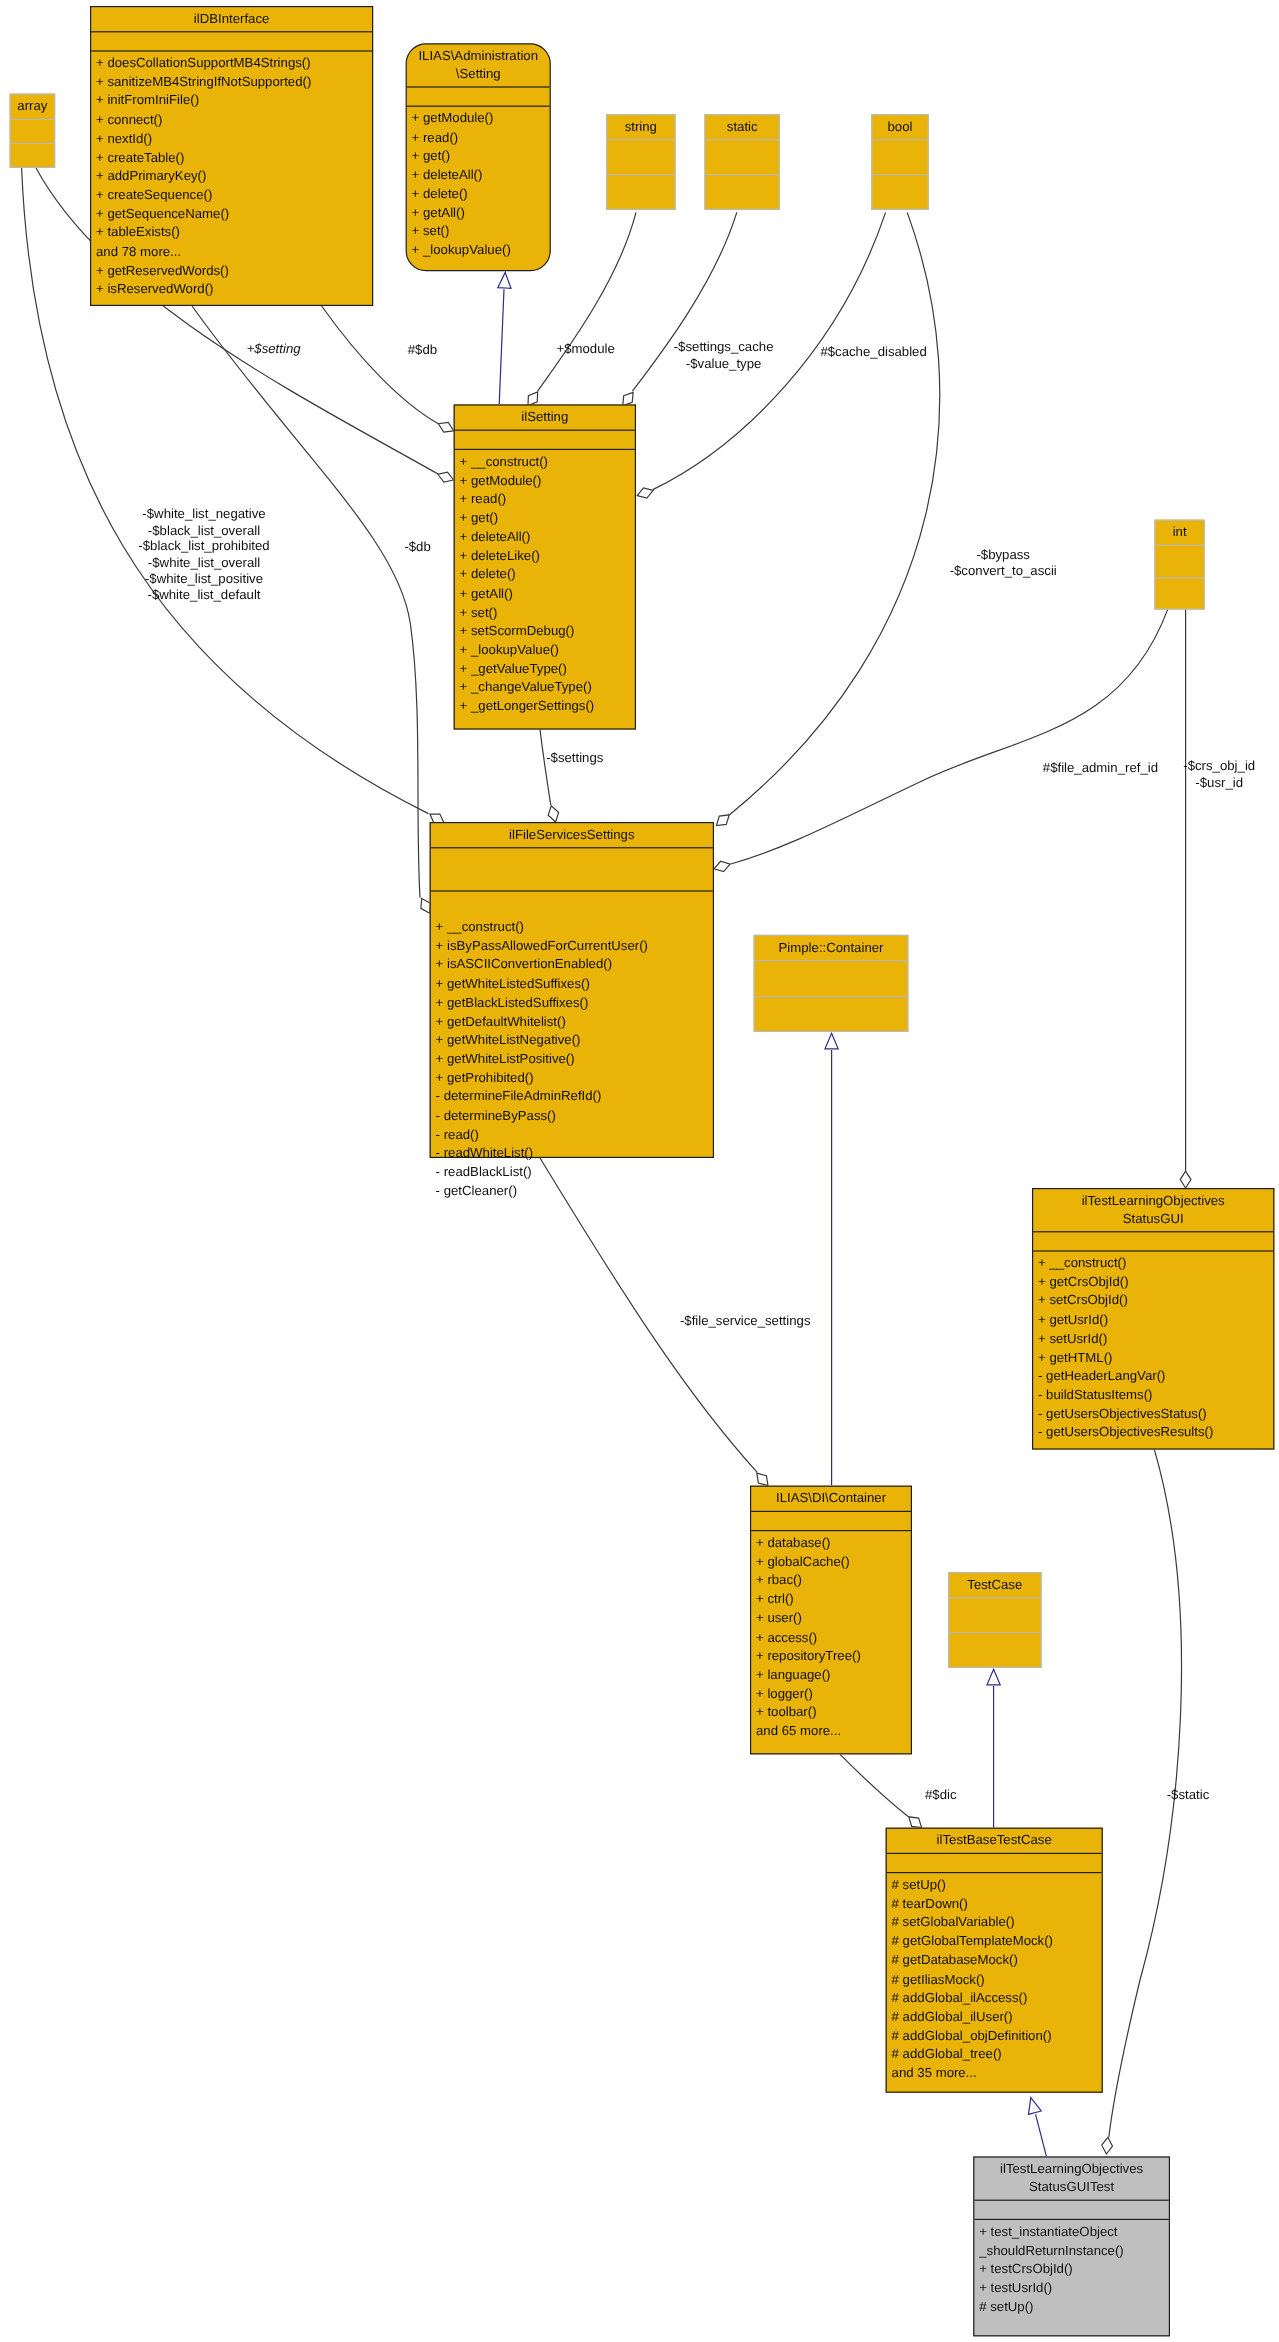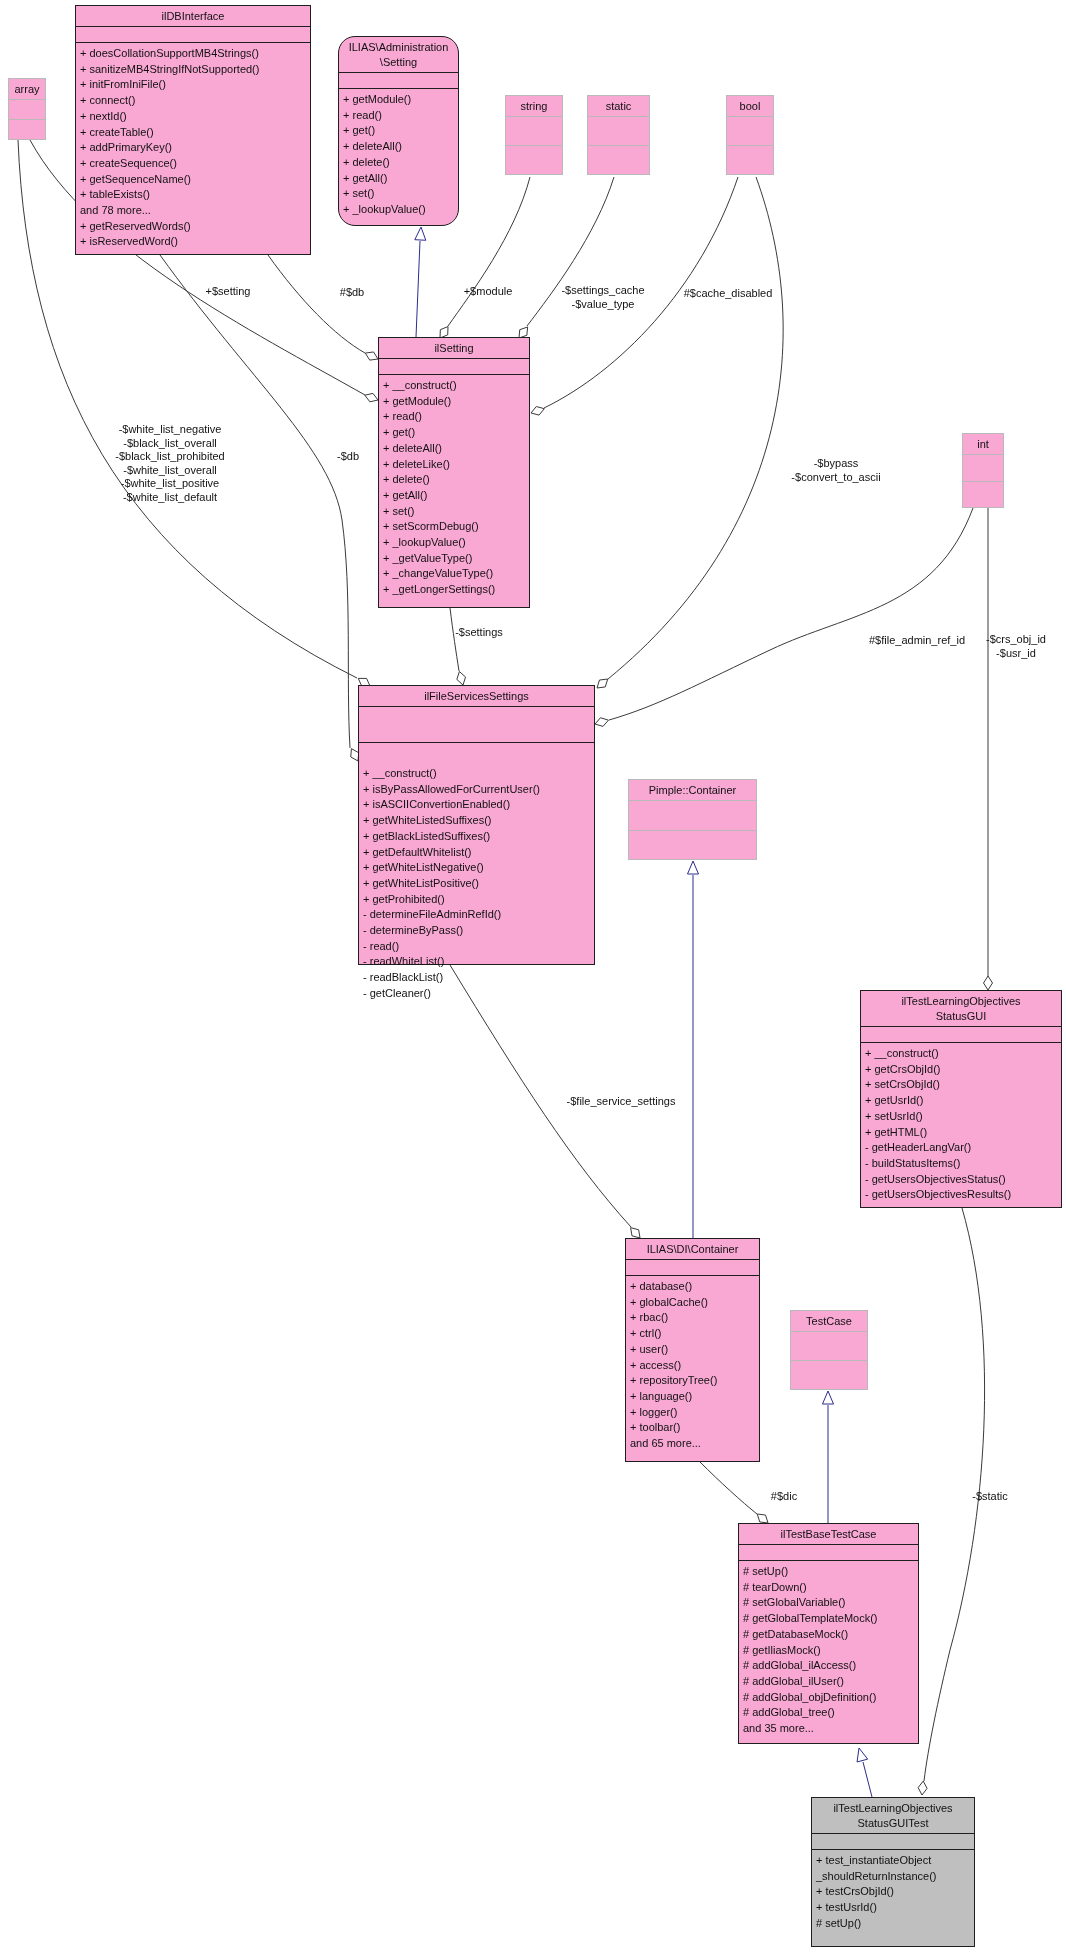--- a/index.html
+++ b/index.html
@@ -1,18 +1,18 @@
 <!DOCTYPE html>
 <html><head>
 <meta charset="utf-8">
 <style>
   html,body{margin:0;padding:0;background:#ffffff;font-family:"Liberation Sans",sans-serif;}
   #canvas{position:relative;width:1066px;height:1952px;background:#fff;overflow:hidden;}
   #edge-layer{position:absolute;left:0;top:0;width:1066px;height:1952px;}
-  .cbox{position:absolute;background:#f9a8d4;border:1px solid #1f1f1f;box-sizing:border-box;
+  .cbox{position:absolute;background:#eab308;border:1px solid #1f1f1f;box-sizing:border-box;
         display:flex;flex-direction:column;color:#111;font-size:11px;}
   .cbox .title{flex:0 0 auto;text-align:center;padding:3px 3px 2px 3px;line-height:15px;
                white-space:pre-line;border-bottom:1px solid #1f1f1f;}
   .cbox .attrs{flex:0 0 auto;height:15px;border-bottom:1px solid #1f1f1f;}
   .cbox .members{flex:1 1 auto;padding:3px 4px;line-height:15.7px;white-space:pre-line;text-align:left;}
   .cbox.ext{border-color:#b9b9b9;}
   .cbox.ext .title{border-color:#b9b9b9;}
   .cbox.ext .attrs{flex:1 1 auto;height:auto;border-bottom:1px solid #b9b9b9;}
   .cbox.ext .attrs:last-child{border-bottom:none;}
   .cbox.hl{background:#bfbfbf;}
@@ -211,21 +211,21 @@
     <div class="cbox hl" style="left: 811px; top: 1797px; width: 164px; height: 150px;">
       <div class="title">ilTestLearningObjectives
 StatusGUITest</div>
       <div class="attrs"></div>
       <div class="members">+ test_instantiateObject
 _shouldReturnInstance()
 + testCrsObjId()
 + testUsrId()
 # setUp()</div>
     </div>
-    <div class="edgelabel" style="left: 228px; top: 292px;">+$setting</div>
+    <div class="edgelabel" style="left: 228px; top: 292px; font-style: italic;">+$setting</div>
     <div class="edgelabel" style="left: 352px; top: 293px;">#$db</div>
     <div class="edgelabel" style="left: 488px; top: 292px;">+$module</div>
     <div class="edgelabel" style="left: 603px; top: 297px;">-$settings_cache
 -$value_type</div>
     <div class="edgelabel" style="left: 728px; top: 294px;">#$cache_disabled</div>
     <div class="edgelabel" style="left: 170px; top: 463px;">-$white_list_negative
 -$black_list_overall
 -$black_list_prohibited
 -$white_list_overall
 -$white_list_positive

